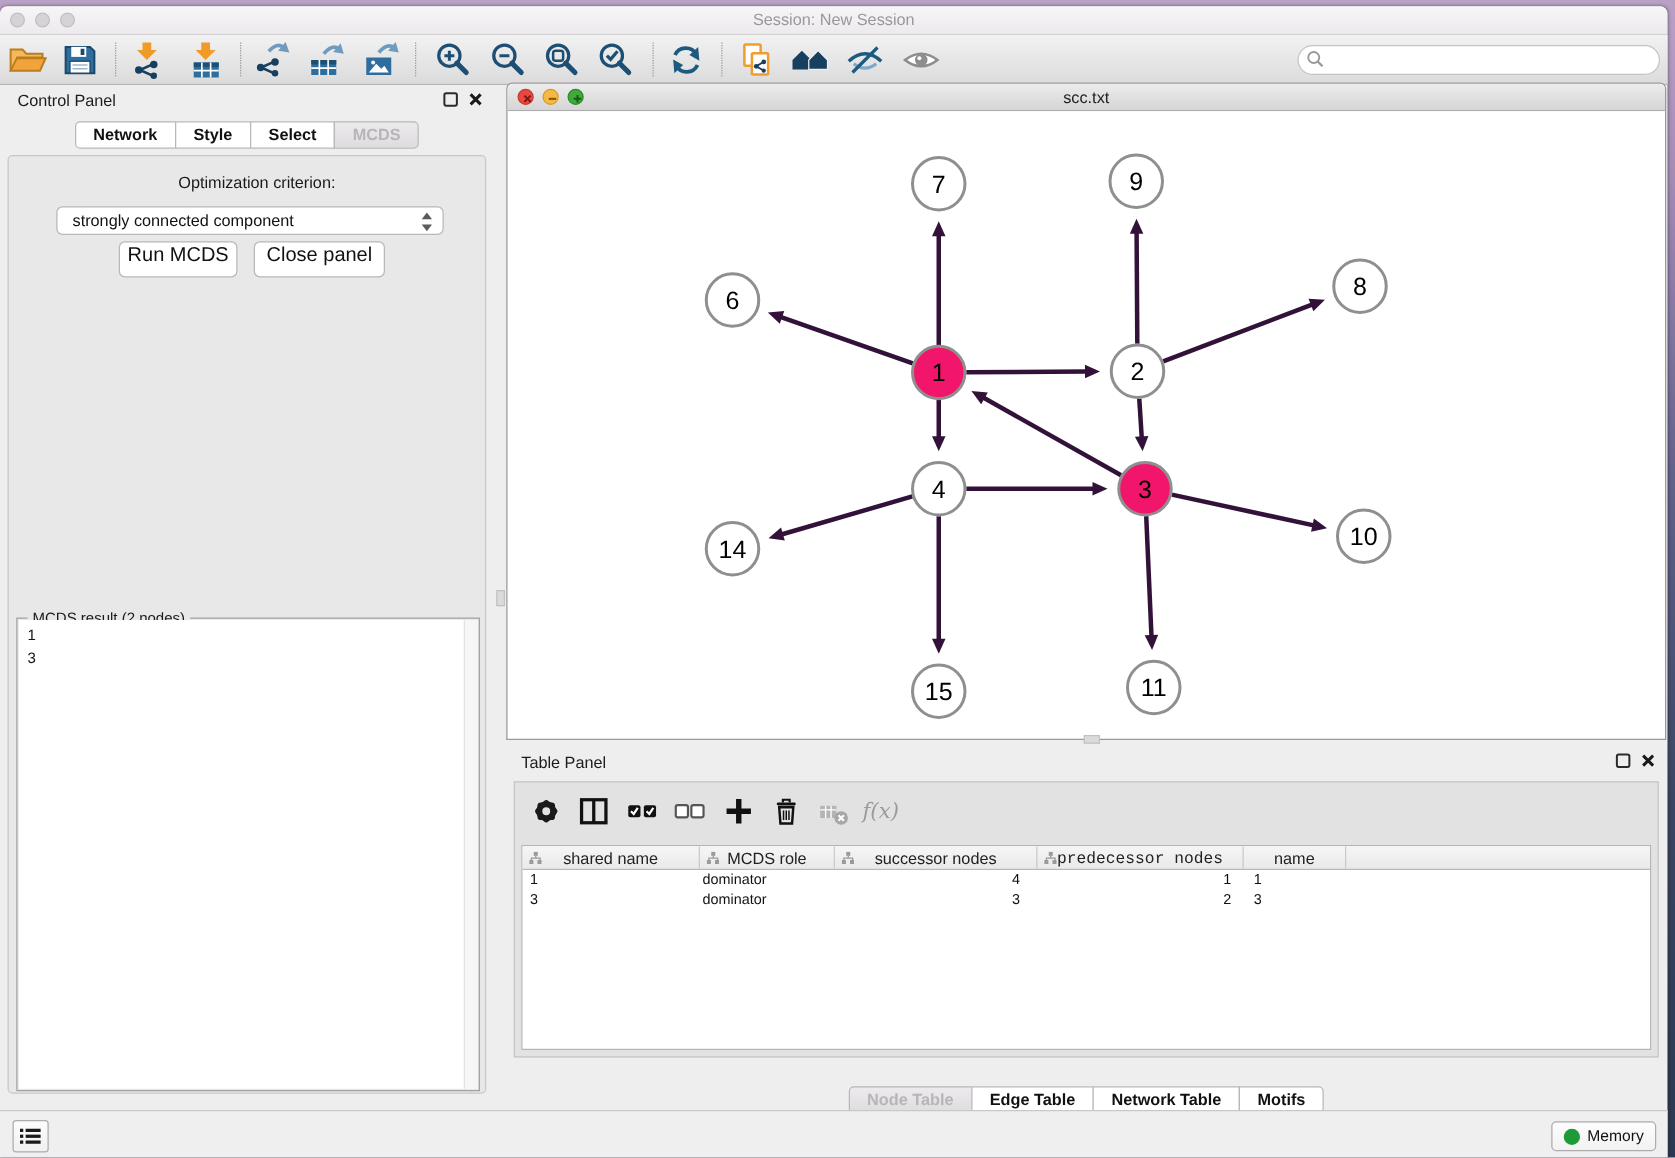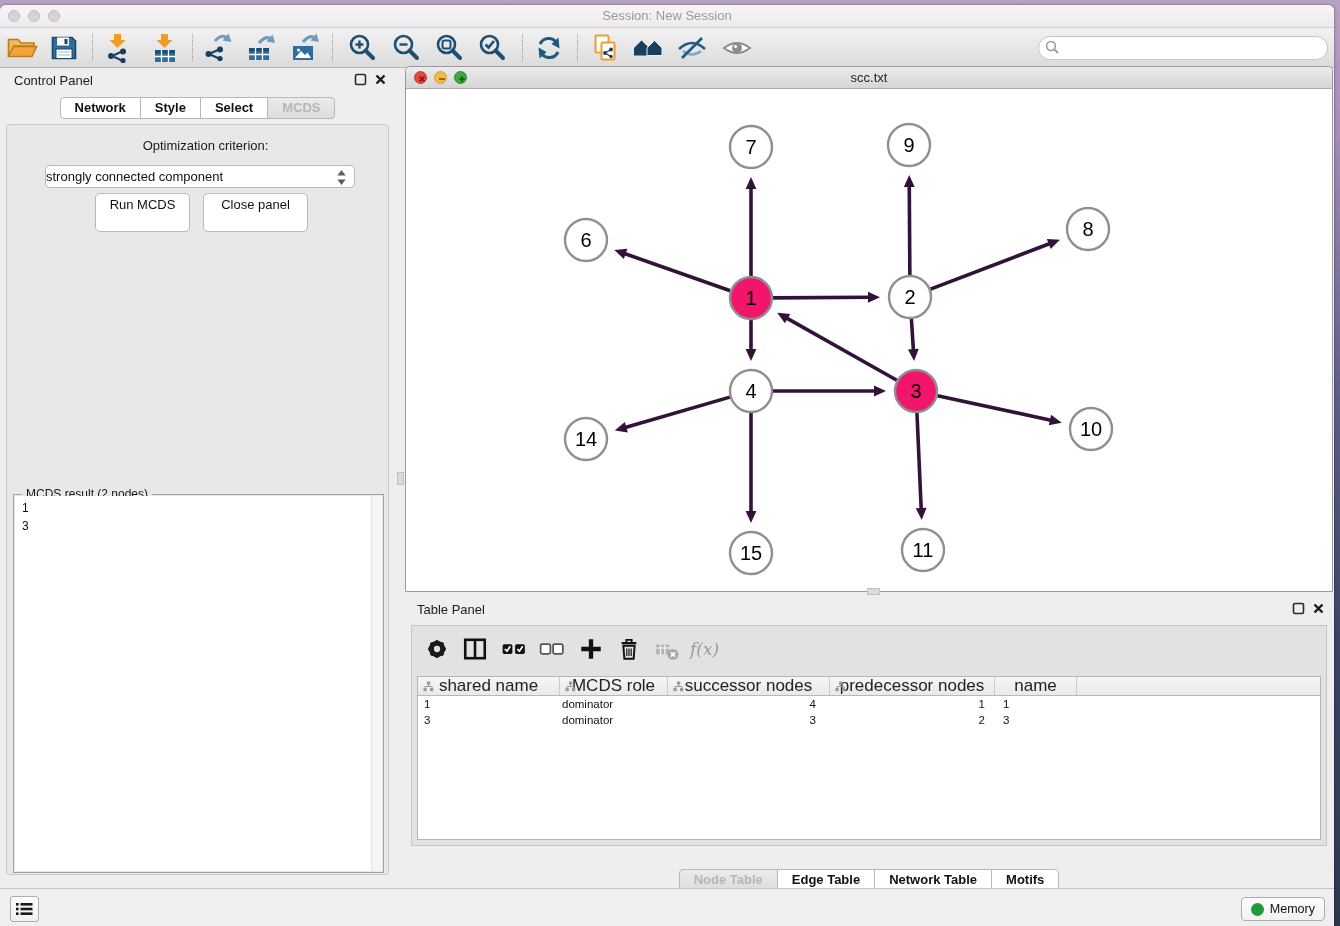--- a/index.html
+++ b/index.html
@@ -33,24 +33,24 @@
   .tab{border:1px solid #b9b7b9;background:#fff;color:#111;font-size:13px;font-weight:600;
     padding:2px 14px 3px;margin-left:-1px;white-space:nowrap;}
   .tab:first-child{border-radius:4px 0 0 4px;margin-left:0;}
   .tab:last-child{border-radius:0 4px 4px 0;}
   .tab.active{background:linear-gradient(#eceaec,#dedcde);color:#b7b5b7;}
   .cp-tabs{position:absolute;left:0;right:0;top:31px;}
   .cp-body{position:absolute;left:6px;right:6px;top:58px;height:751px;background:#e9e8e9;
     border:1px solid #c9c7c9;border-radius:4px;}
   .opt-label{position:absolute;left:16px;right:0;top:13px;text-align:center;font-size:13px;color:#1a1a1a;}
   .opt-select{position:absolute;left:38px;top:40px;width:310px;height:23px;background:#fff;
-    border:1px solid #b9b7b9;border-radius:5px;font-size:13px;color:#111;line-height:21px;}
+    border:1px solid #b9b7b9;border-radius:5px;font-size:13px;color:#111;line-height:21px;padding-left:12px;}
   .opt-stepper{position:absolute;right:8px;top:4px;}
-  .btn{position:absolute;top:68px;height:39px;background:#fff;border:1px solid #b9b7b9;border-radius:5px;
-    font-size:13px;color:#111;text-align:center;line-height:21px;}
+  .btn{position:absolute;top:68px;height:29px;background:#fff;border:1px solid #b9b7b9;border-radius:5px;
+    font-size:16px;color:#111;text-align:center;line-height:21px;}
   .result-group{position:absolute;left:6px;top:369px;width:371px;height:379px;border:1px solid #a3a1a3;}
   .result-title{position:absolute;left:8px;top:-8px;background:#e9e8e9;padding:0 4px;font-size:12px;color:#1a1a1a;}
   .result-text{position:absolute;left:1px;right:1px;top:1px;bottom:1px;background:#fff;
     font-size:12px;line-height:18px;color:#111;padding:3px 0 0 7px;}
   .result-scroll{position:absolute;right:1px;top:1px;bottom:1px;width:11px;background:#f6f6f6;border-left:1px solid #e2e2e2;}
   
   .net-window{position:absolute;left:405px;top:61px;width:928px;height:526px;background:#fff;
     border:1px solid #9a989a;border-radius:5px 5px 0 0;}
   .net-titlebar{position:absolute;left:0;right:0;top:0;height:22px;
     background:linear-gradient(#ececec,#d6d5d6);border-bottom:1px solid #aeacae;border-radius:5px 5px 0 0;}
@@ -64,21 +64,21 @@
   
   .table-panel{position:absolute;left:405px;top:590px;width:928px;height:293px;}
   .tp-header{position:absolute;left:12px;top:7px;}
   .tp-body{position:absolute;left:6px;top:30px;width:916px;height:221px;background:#e3e2e3;
     border:1px solid #c6c4c6;}
   .tpi{position:absolute;top:10px;width:28px;height:28px;}
   .fx-label{font-family:"DejaVu Serif",serif;font-style:italic;font-size:17px;color:#9c9a9c;}
   .data-table{position:absolute;left:5px;right:5px;top:50px;bottom:5px;background:#fff;border:1px solid #b7b5b7;overflow:hidden;}
   .thead{display:flex;height:19px;background:linear-gradient(#f6f6f6,#e9e9e9);border-bottom:1px solid #b9b7b9;}
   .th{display:flex;align-items:center;justify-content:center;position:relative;
-    border-right:1px solid #cccacc;font-size:17px;color:#222;}
+    border-right:1px solid #cccacc;font-size:13px;color:#222;}
   .th .colicon{position:absolute;left:5px;top:4px;}
   .trow{display:flex;height:16px;font-size:11.5px;color:#111;}
   .td{overflow:hidden;white-space:nowrap;line-height:16px;}
   .tp-tabs{position:absolute;left:0;right:0;top:274px;}
   
   .statusbar{position:absolute;left:0;right:0;bottom:0;height:38px;background:#f0eff0;border-top:1px solid #c9c7c9;}
   .menu-btn{position:absolute;left:10px;top:7px;width:29px;height:26px;background:linear-gradient(#fdfdfd,#f0f0f0);
     border:1px solid #aeacae;border-radius:3px;}
   .memory-btn{position:absolute;right:9px;top:8px;height:24px;background:linear-gradient(#fdfdfd,#f2f2f2);
     border:1px solid #aeacae;border-radius:4px;display:flex;align-items:center;padding:0 9px;gap:6px;}
@@ -474,21 +474,21 @@
                 <svg class="colicon" width="11" height="11" viewBox="0 0 11 11">
                   <g fill="#9a9a9a">
                     <rect x="4" y="0.5" width="3.2" height="3.2"></rect>
                     <rect x="0.5" y="7" width="3.2" height="3.2"></rect>
                     <rect x="7" y="7" width="3.2" height="3.2"></rect>
                   </g>
                   <path d="M5.6 3.7v1.8M2.1 7V5.5h7v1.5" stroke="#9a9a9a" fill="none"></path>
                 </svg>
                 <span>successor nodes</span>
               </div>
-              <div class="th" style="width: 165px;">
+              <div class="th" style="width: 165px; font-family: Liberation Mono, monospace;">
                 <svg class="colicon" width="11" height="11" viewBox="0 0 11 11">
                   <g fill="#9a9a9a">
                     <rect x="4" y="0.5" width="3.2" height="3.2"></rect>
                     <rect x="0.5" y="7" width="3.2" height="3.2"></rect>
                     <rect x="7" y="7" width="3.2" height="3.2"></rect>
                   </g>
                   <path d="M5.6 3.7v1.8M2.1 7V5.5h7v1.5" stroke="#9a9a9a" fill="none"></path>
                 </svg>
                 <span>predecessor nodes</span>
               </div>

